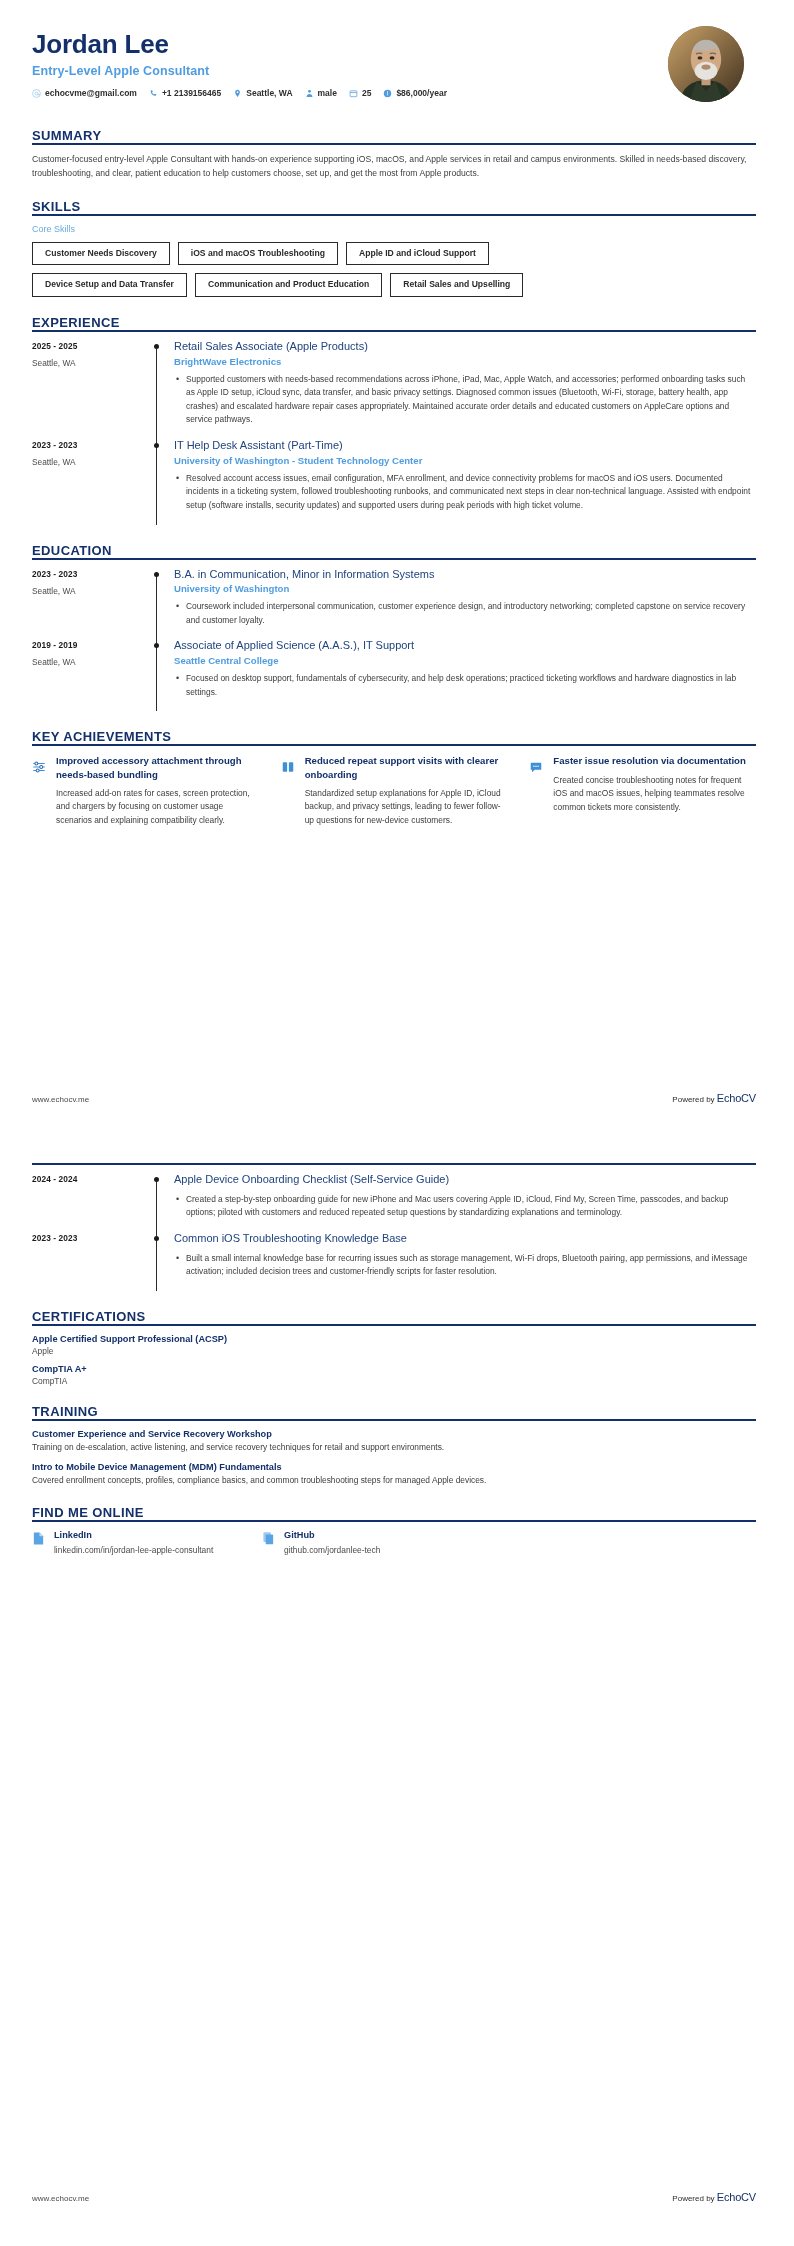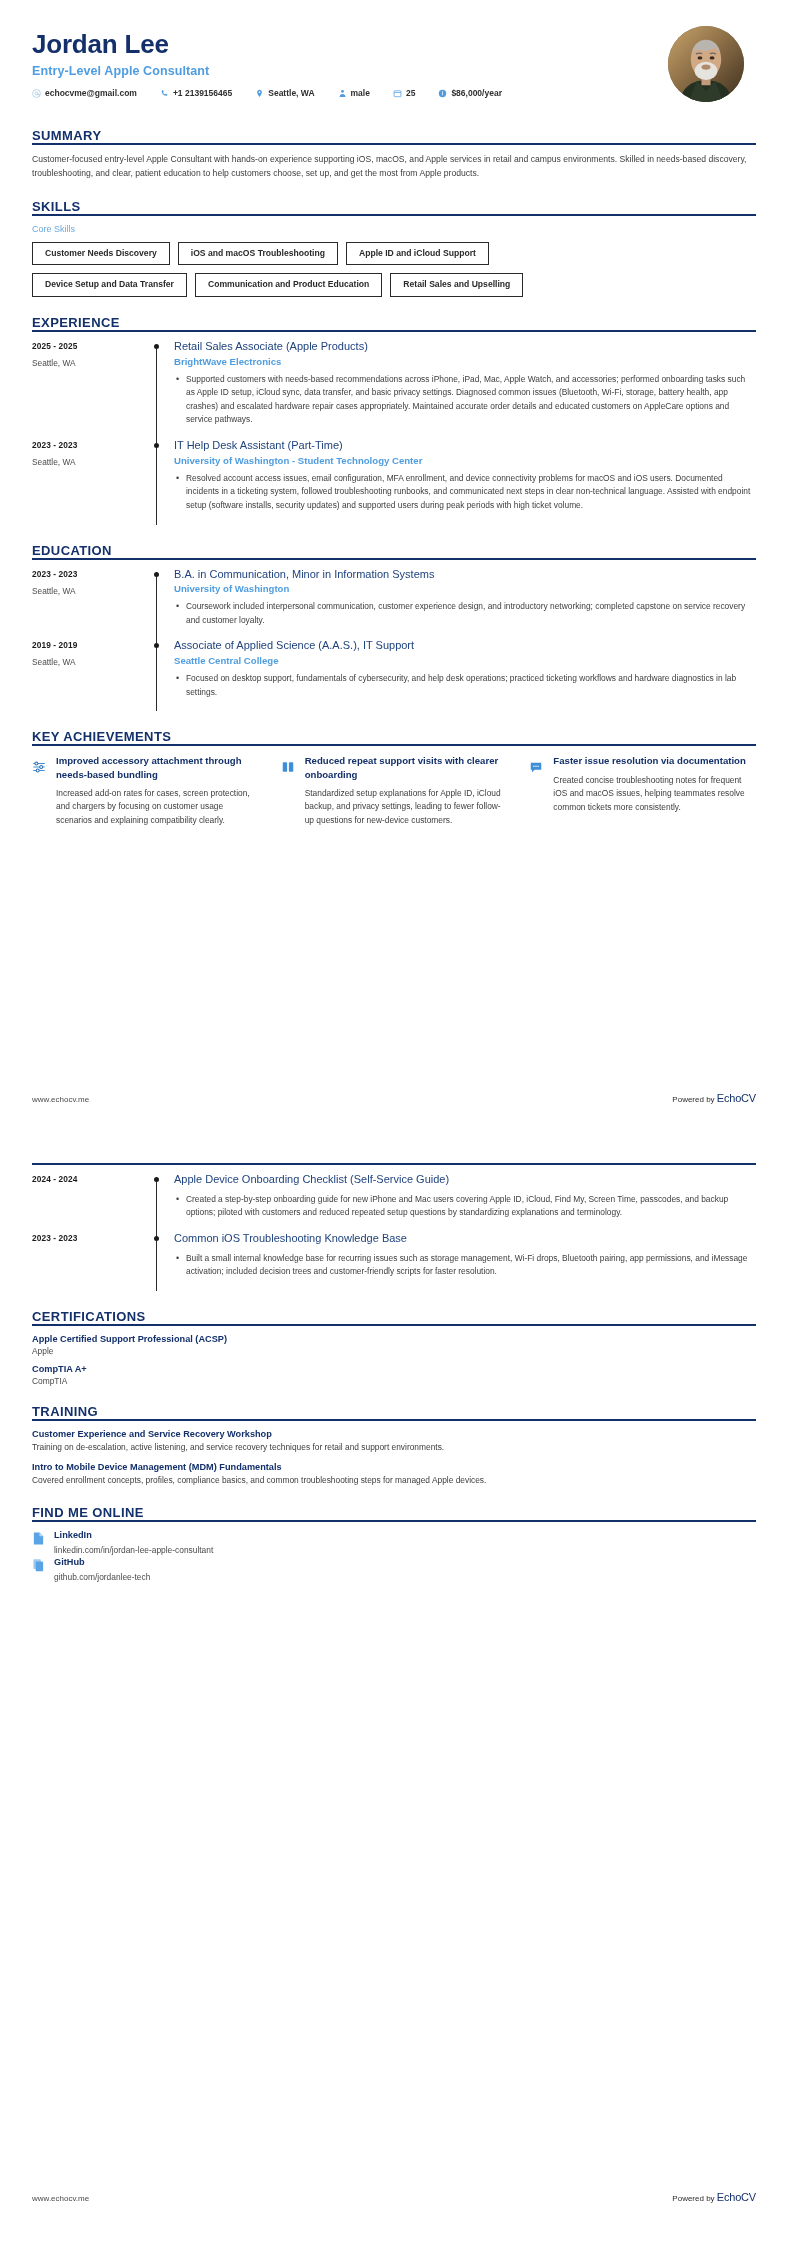--- a/index.html
+++ b/index.html
@@ -38,21 +38,21 @@
     font-weight: bold;
     color: #4f9de0;
     margin-top: 5px;
     letter-spacing: 0.1px;
   }
   .contact-row {
     display: flex;
     flex-wrap: wrap;
     align-items: center;
     margin-top: 10px;
-    gap: 11px;
+    gap: 0px;
   }
   .contact-item {
     display: flex;
     align-items: center;
     font-size: 8.5px;
     font-weight: bold;
     color: #2f2f2f;
     margin-right: 12px;
     white-space: nowrap;
   }
@@ -237,21 +237,20 @@
     font-size: 8.4px;
     color: #3d3d3d;
     margin-top: 2px;
     line-height: 1.55;
   }
 
   
   .online-grid {
     display: flex;
     margin-top: 4px;
-    flex-direction: column;
   }
   .online-card {
     display: flex;
     gap: 8px;
     width: 230px;
   }
   .online-icon { flex: 0 0 14px; padding-top: 1px; color: #5aa3e4; }
   .online-label {
     font-size: 9.2px;
     font-weight: bold;

